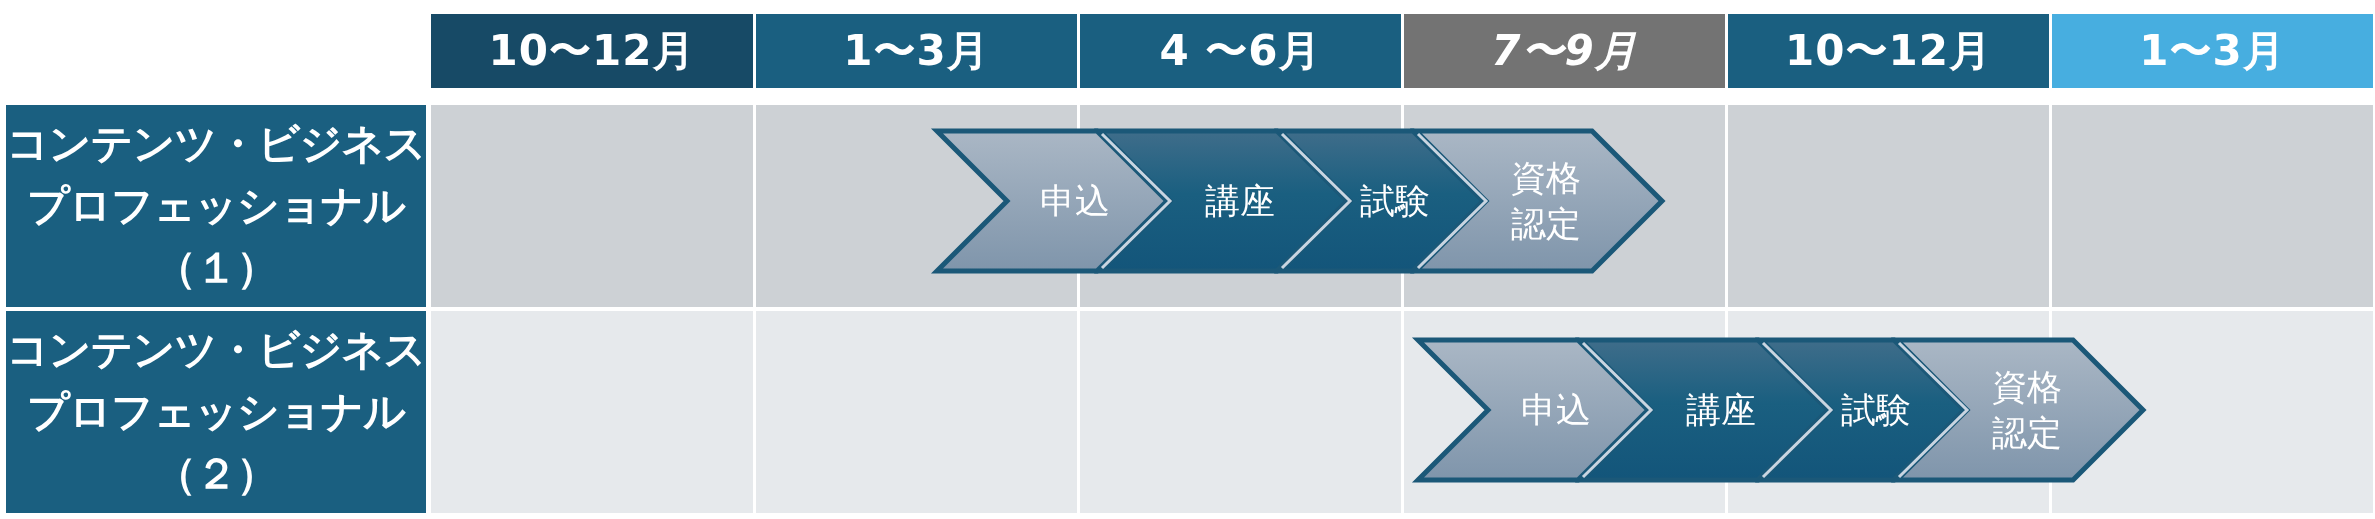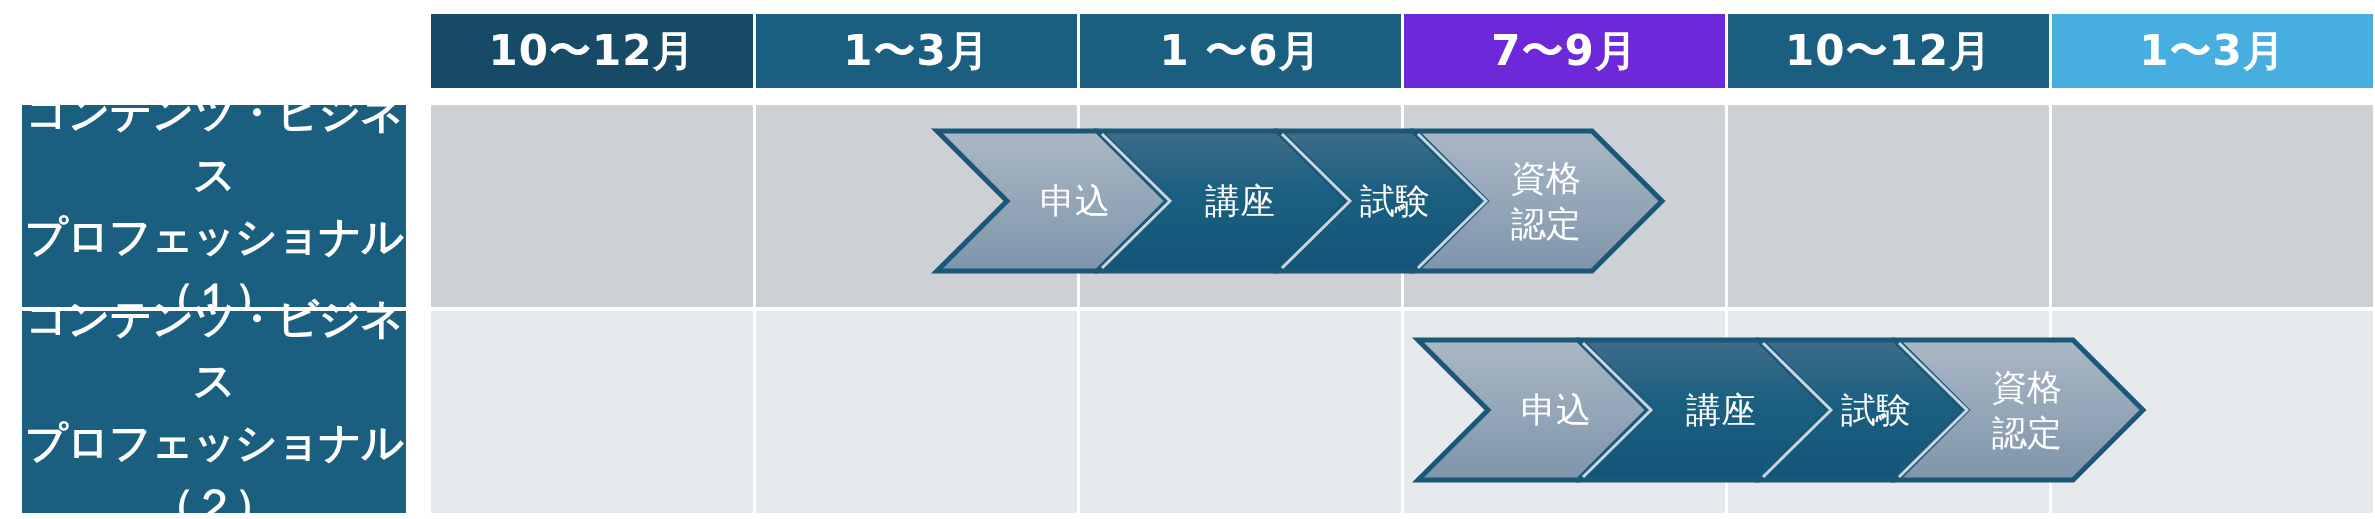--- a/index.html
+++ b/index.html
@@ -1,36 +1,36 @@
 <!DOCTYPE html>
 <html><head>
 <meta charset="utf-8">
 <style>
   html, body { margin:0; padding:0; background:#ffffff; }
   body { width:2375px; height:519px; position:relative; overflow:hidden;
          font-family:"DejaVu Sans", "Liberation Sans", sans-serif; }
   .hdr { position:absolute; top:14px; height:74px; color:#fff; font-weight:bold;
          font-size:42px; display:flex; align-items:center; justify-content:center;
          letter-spacing:1px; }
-  .rowlabel { position:absolute; left:6px; width:384px; background:#1a5f80; color:#fff;
+  .rowlabel { position:absolute; left:6px; width:420px; background:#1a5f80; color:#fff;
               font-weight:bold; font-size:42px; line-height:62px; text-align:center;
-              display:flex; flex-direction:column; justify-content:center; letter-spacing:-1px;margin-left:16px; }
+              display:flex; flex-direction:column; justify-content:center; letter-spacing:-1px; }
   .cell { position:absolute; }
   .chev-layer { position:absolute; left:0; top:0; width:2375px; height:519px; }
   .chev-text { position:absolute; color:#fff; font-size:35px; text-align:center;
                line-height:46px; display:flex; align-items:center; justify-content:center; }
 </style>
 </head>
 <body>
 
 <div>
   <div class="hdr" style="left:431px;width:322px;background:#174a66;">10〜12月</div>
   <div class="hdr" style="left:756px;width:321px;background:#1a5f80;">1〜3月</div>
-  <div class="hdr" style="left:1080px;width:321px;background:#1a5f80;">1 〜6月</div>
-  <div class="hdr" style="left:1404px;width:321px;background:#6d28d9;">7〜9月</div>
+  <div class="hdr" style="left:1080px;width:321px;background:#1a5f80;">4 〜6月</div>
+  <div class="hdr" style="left:1404px;width:321px;background:#737373;font-style:italic;">7〜9月</div>
   <div class="hdr" style="left:1728px;width:321px;background:#1a5f80;">10〜12月</div>
   <div class="hdr" style="left:2052px;width:321px;background:#47aee0;">1〜3月</div>
 </div>
 
 <div>
   <div class="rowlabel" style="top:105px;height:202px;">
     <span>コンテンツ・ビジネス</span>
     <span>プロフェッショナル</span>
     <span>（１）</span>
   </div>

